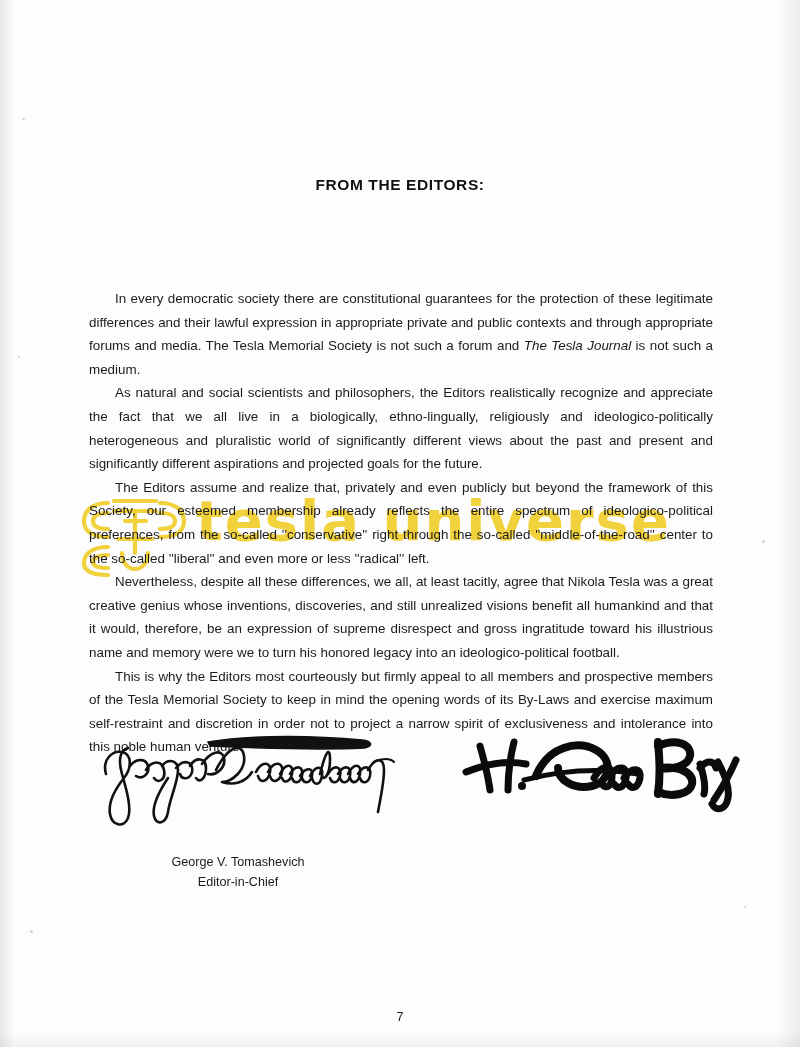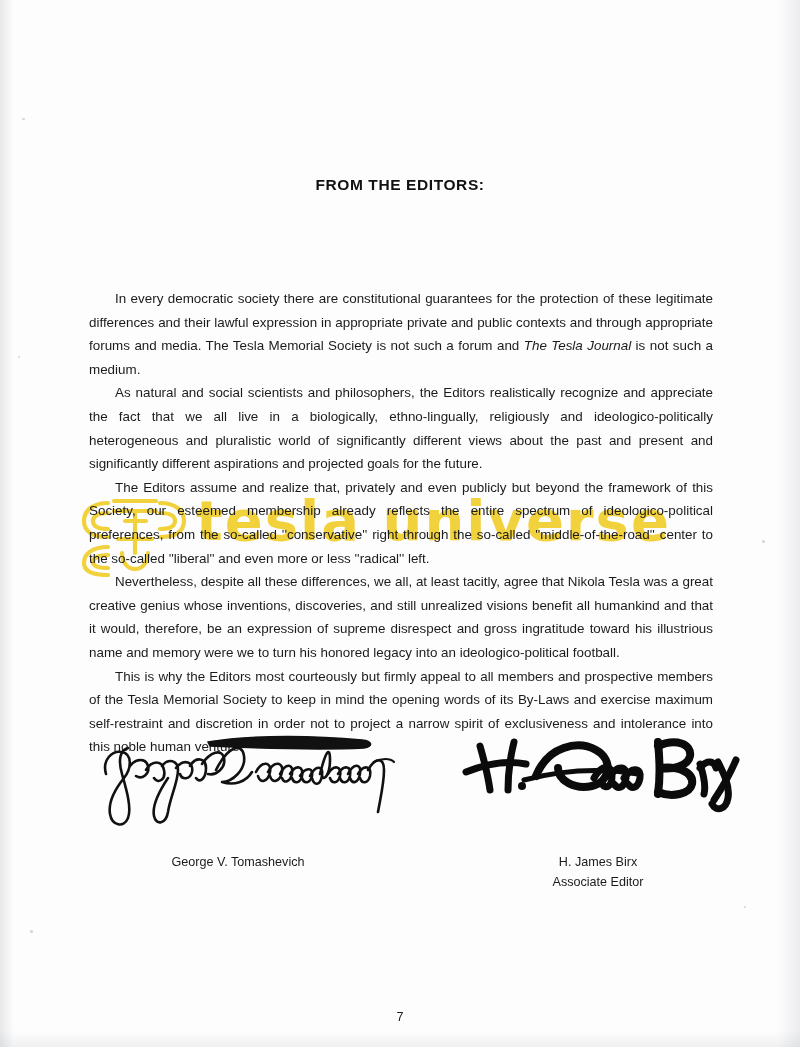--- a/index.html
+++ b/index.html
@@ -265,23 +265,20 @@
             <path d="M256 42 C262 54 268 66 266 78 C264 90 254 92 250 84" stroke-width="7"></path>
             <path d="M274 40 C268 54 260 68 252 80" stroke-width="7"></path>
           </g>
         </svg>
       </div>
     </div>
 
     <div class="credits">
       <div class="credit-block credit-left">
         <div class="credit-name">George V. Tomashevich</div>
-      </div>
-      <div class="credit-block credit-right">
-        <div class="credit-name">H. James Birx</div>
-        <div class="credit-role">Associate Editor</div>
+        <div class="credit-role">Editor-in-Chief</div>
       </div>
     </div>
 
     <div class="page-number">7</div>
 
   </div>
 </div>
 
 </body></html>

